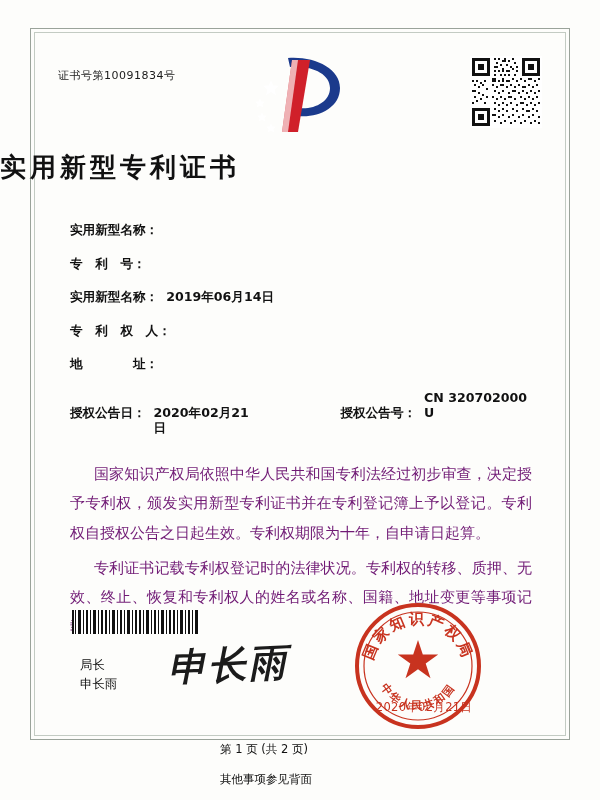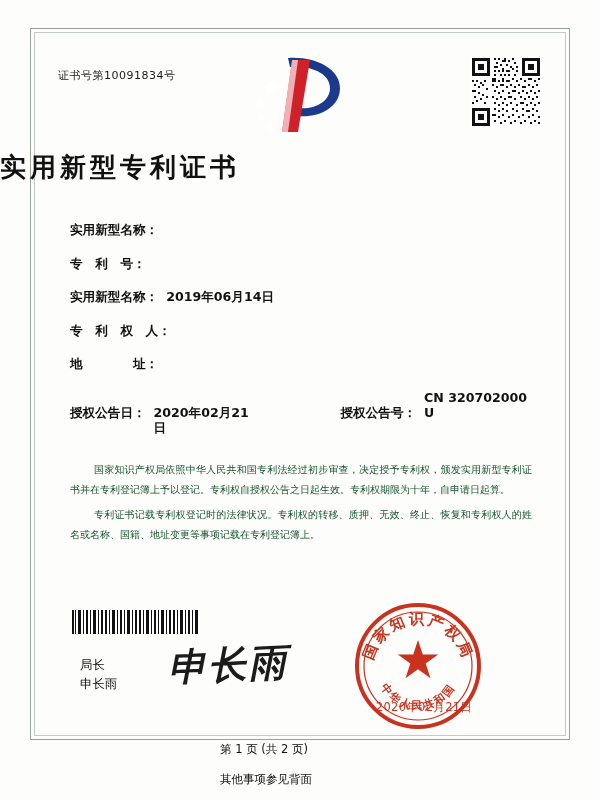--- a/index.html
+++ b/index.html
@@ -99,23 +99,23 @@
     margin-left: 80px;
     display: flex;
     align-items: flex-end;
   }
 
   
   .paras {
     position: absolute;
     left: 70px; top: 460px;
     width: 462px;
-    font-size: 10px;
+    font-size: 15px;
     line-height: 1.95;
-    color: #14532d;
+    color: #701a75;
     text-align: justify;
   }
   .paras p {
     margin: 0 0 6px 0;
     text-indent: 24px;
   }
 
   
   .barcode {
     position: absolute;

